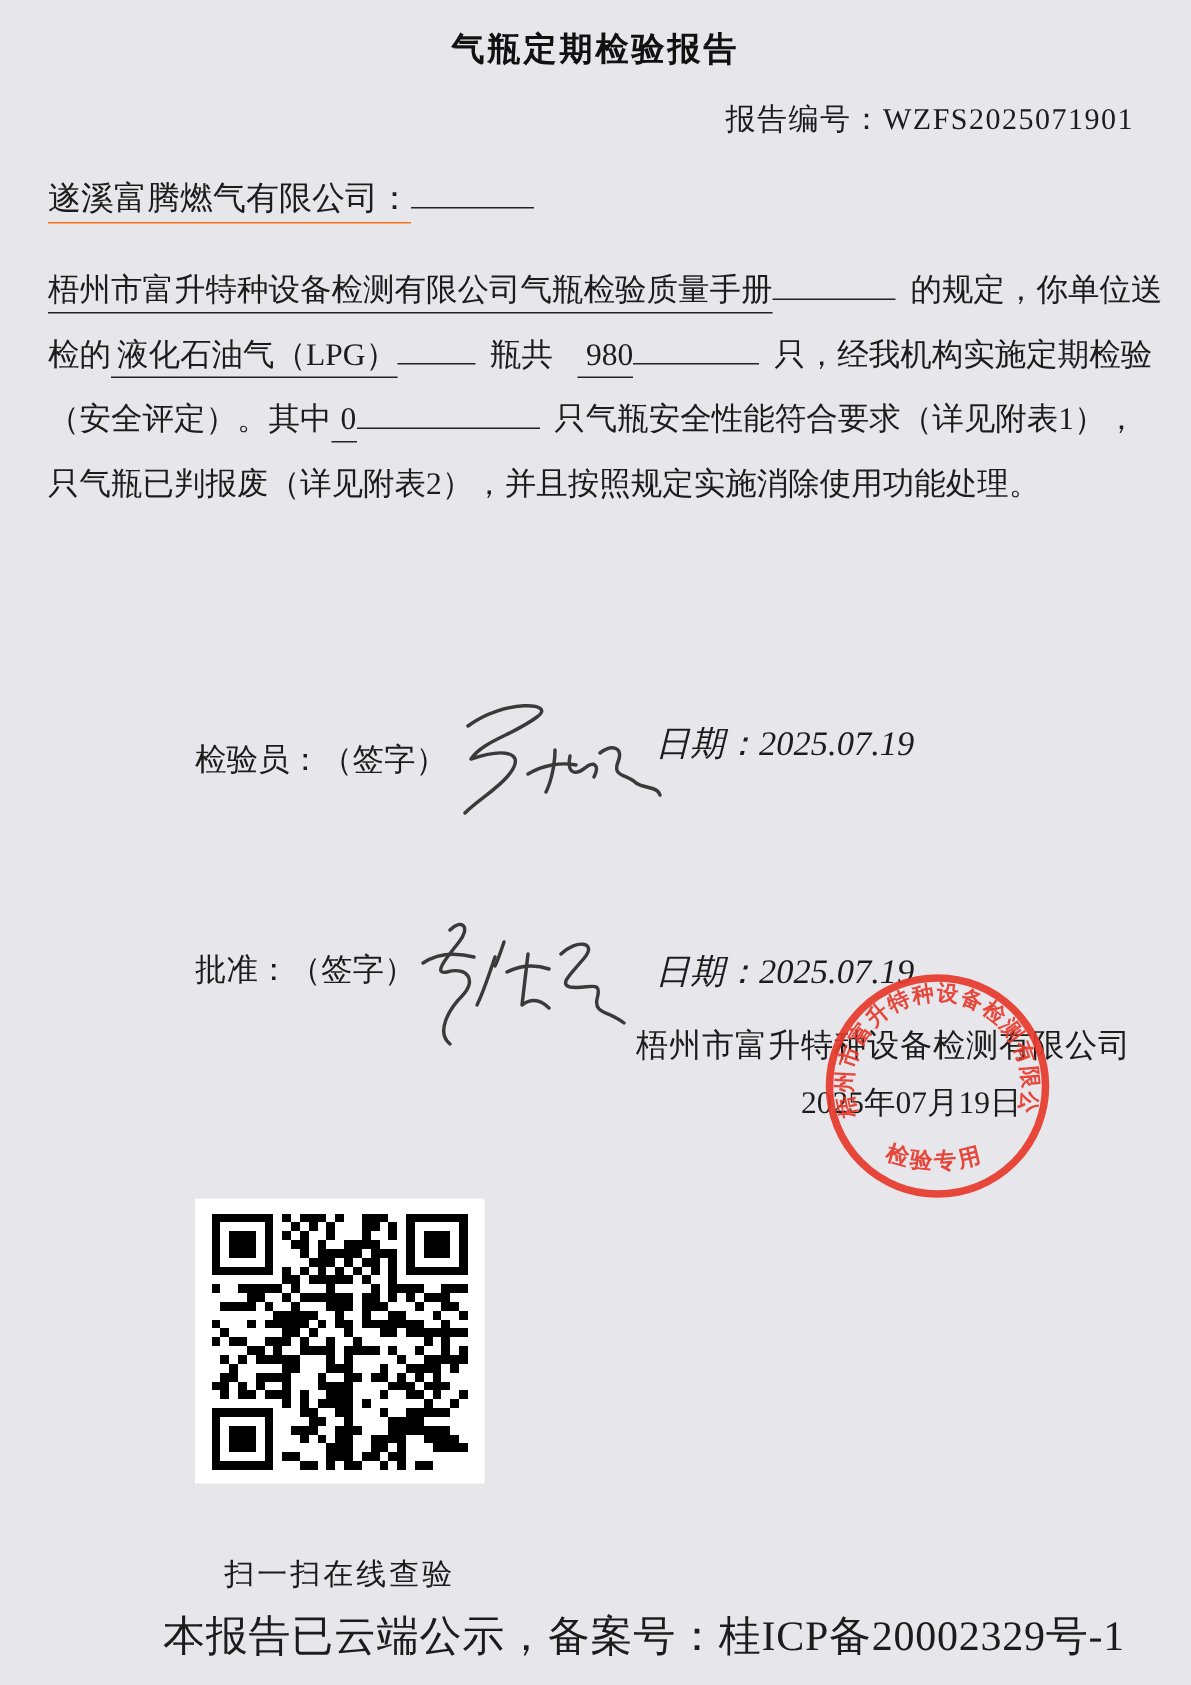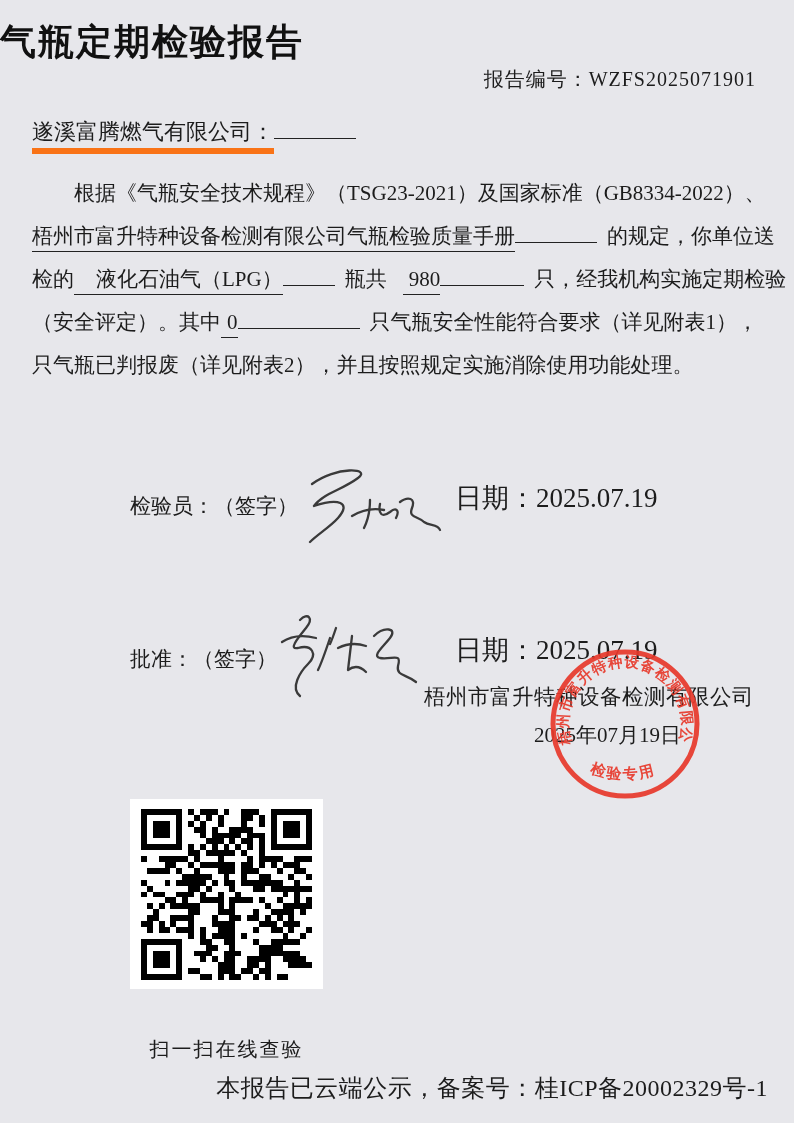--- a/index.html
+++ b/index.html
@@ -7,81 +7,80 @@
     width:794px;height:1123px;
     background:#e7e7eb;
     font-family:"Liberation Serif","DejaVu Serif",serif;
     color:#1c1c1c;
     position:relative;
     overflow:hidden;
   }
   .page{position:absolute;inset:0;}
   .title{
     position:absolute;top:18px;left:0;width:100%;
-    font-size:36px;font-weight:bold;
+    text-align:center;font-size:22px;font-weight:bold;
     letter-spacing:2px;color:#111;
   }
   .report-no{
     position:absolute;top:66px;right:38px;
     font-size:20px;letter-spacing:1px;
   }
   .addressee{
     position:absolute;top:116px;left:32px;
     font-size:22px;
   }
-  .addressee .u{border-bottom:6px solid #f97316;padding-bottom:4px;}
+  .addressee .u{border-bottom:1px solid #f97316;padding-bottom:4px;}
   .body-text{
     position:absolute;top:172px;left:32px;width:730px;
     font-size:21px;
   }
   .body-text .line{line-height:43px;white-space:nowrap;}
   .indent{text-indent:42px;}
   .u{border-bottom:1px solid #222;padding-bottom:3px;}
   .blank{display:inline-block;height:1em;border-bottom:1px solid #222;vertical-align:baseline;}
   .pad{display:inline-block;width:10px;}
   .sig-row{position:absolute;left:130px;font-size:21px;}
   .row-inspector{top:480px;margin-top:12px;}
-  .row-approver{top:632px;margin-top:13px;}
-  .date-cell{position:absolute;left:455px;top:480px;font-size:27px;}
+  .row-approver{top:632px;}
+  .date-cell{position:absolute;left:437px;top:480px;font-size:23px;font-style:italic;}
   .date-cell.approver{top:632px;}
   .sig-svg{position:absolute;}
   #sig1{left:292px;top:464px;}
   #sig2{left:266px;top:610px;}
   .company-line{position:absolute;left:424px;top:682px;font-size:21.5px;letter-spacing:0.5px;}
   .issue-date{position:absolute;left:534px;top:721px;font-size:21px;}
   .stamp{position:absolute;left:546px;top:645px;width:158px;height:158px;opacity:0.92;}
   .qr-box{
     position:absolute;left:130px;top:799px;width:193px;height:190px;
     background:#ffffff;
   }
   .qr-box svg{position:absolute;left:11px;top:10px;}
   .qr-caption{
     position:absolute;left:130px;top:1036px;width:193px;
     text-align:center;font-size:20px;letter-spacing:2px;
   }
   .footer{
-    position:absolute;top:1072px;right:26px;
-    font-size:24px;letter-spacing:0.5px;
+    position:absolute;top:1072px;right:44px;
+    font-size:28px;letter-spacing:0.5px;
   }
 </style>
 </head>
 <body>
 
 <div class="page">
 
   <div class="title">气瓶定期检验报告</div>
 
   <div class="report-no"><span>报告编号：</span><span>WZFS2025071901</span></div>
 
   <div class="addressee"><span class="u">遂溪富腾燃气有限公司：</span><span class="blank" style="width:82px"></span></div>
 
   <div class="body-text">
-    <div class="line indent">根据《气瓶安全技术规程》（TSG23-2021）及国家标准（GB8334-2022）、</div>
     <div class="line"><span class="u">梧州市富升特种设备检测有限公司气瓶检验质量手册</span><span class="blank" style="width:82px"></span><span class="pad"></span><span>的规定，你单位送</span></div>
-    <div class="line"><span>检的</span><span class="u" style="padding-left:22px">液化石油气（LPG）</span><span class="blank" style="width:52px"></span><span class="pad"></span><span>瓶共</span><span class="pad" style="width:16px"></span><span class="u" style="padding-left:6px">980</span><span class="blank" style="width:84px"></span><span class="pad"></span><span>只，经我机构实施定期检验</span></div>
+    <div class="line"><span>检的</span><span class="u" style="padding-left:4px">液化石油气（LPG）</span><span class="blank" style="width:52px"></span><span class="pad"></span><span>瓶共</span><span class="pad" style="width:16px"></span><span class="u" style="padding-left:6px">980</span><span class="blank" style="width:84px"></span><span class="pad"></span><span>只，经我机构实施定期检验</span></div>
     <div class="line"><span>（安全评定）。其中</span><span class="u" style="padding-left:6px">0</span><span class="blank" style="width:122px"></span><span class="pad"></span><span>只气瓶安全性能符合要求（详见附表1），</span></div>
     <div class="line">只气瓶已判报废（详见附表2），并且按照规定实施消除使用功能处理。</div>
   </div>
 
   <div class="sig-row row-inspector"><span>检验员：（签字）</span></div>
   <div class="date-cell"><span>日期：</span><span>2025.07.19</span></div>
 
   <svg id="sig1" class="sig-svg" width="152" height="84" viewBox="0 0 152 84">
     <g fill="none" stroke="#3a3a3a" stroke-width="2.3" stroke-linecap="round" stroke-linejoin="round">
       <path d="M20 20 C44 2 80 4 66 14 C50 26 30 30 22 42 C46 34 60 38 46 54 C38 63 26 70 18 78"></path>

